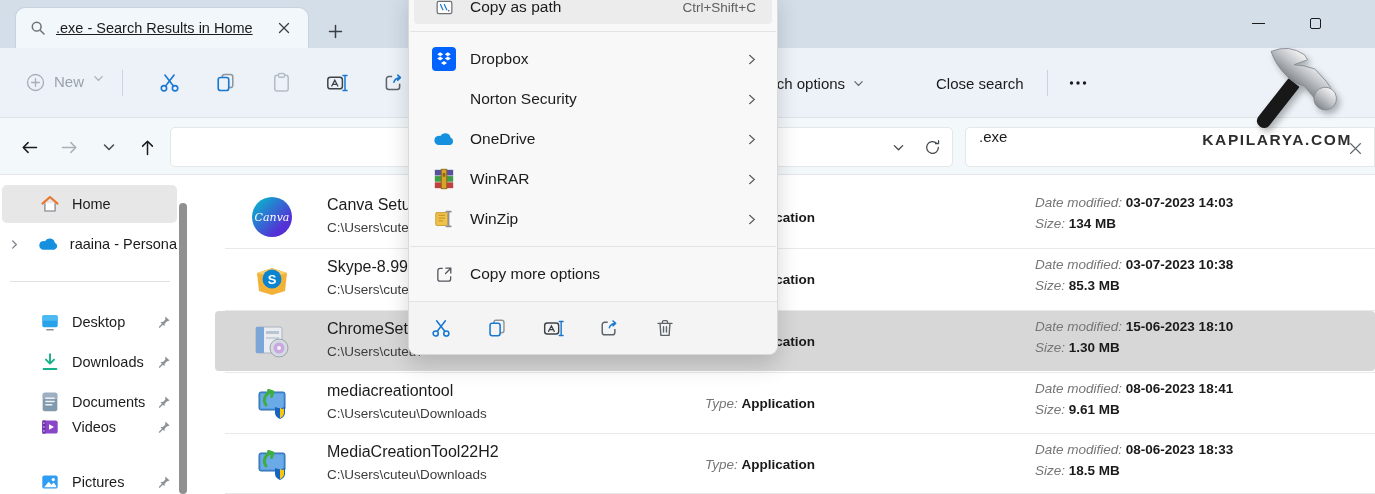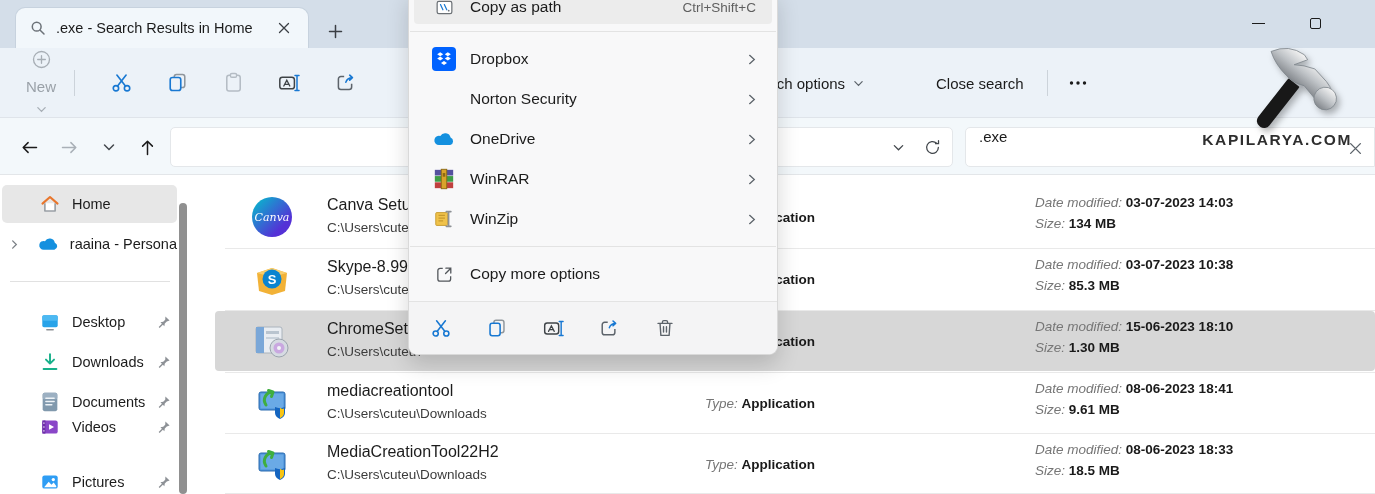--- a/index.html
+++ b/index.html
@@ -7,33 +7,33 @@
   #root {
     position:relative; width:1375px; height:494px; overflow:hidden;
     font-family:"Liberation Sans","DejaVu Sans",sans-serif;
     color:#1c1c1c; background:#fff; -webkit-font-smoothing:antialiased;
   }
   
   #titlebar { position:absolute; left:0; top:0; width:1375px; height:48px; background:#d4dee9; }
   .tab {
     position:absolute; left:16px; top:8px; width:292px; height:40px;
     background:#f2f7fb; border-radius:9px 9px 0 0; display:flex; align-items:center;
-    padding:0 12px 0 14px; box-shadow:0 0 0 1px rgba(160,175,190,.25);
+    padding:0 12px 0 14px; box-shadow:0 0 0 1px rgba(160,175,190,.25);text-decoration:underline;
   }
   .tab-title { font-size:14.5px; color:#1b1b1b; margin-left:10px; white-space:nowrap; overflow:hidden; flex:1; }
   .tab-close { width:24px; height:24px; display:flex; align-items:center; justify-content:center; border-radius:4px; }
   .newtab { position:absolute; left:322px; top:18px; width:26px; height:26px; display:flex; align-items:center; justify-content:center; border-radius:4px; }
   .wc { position:absolute; top:6px; height:34px; width:44px; display:flex; align-items:center; justify-content:center; }
   #wc-min { left:1236px; } #wc-max { left:1293px; } #wc-close { left:1352px; }
   .wc-min-glyph { width:13px; height:0; border-top:1.4px solid #1b1b1b; }
   .wc-max-glyph { width:11px; height:11px; border:1.4px solid #1b1b1b; border-radius:2px; }
   
   #commandbar { position:absolute; left:0; top:48px; width:1375px; height:70px; background:#ecf2f8; border-bottom:1px solid #dfe4ea; }
   .cmd-left { position:absolute; left:0; top:0; height:100%; display:flex; align-items:center; }
-  .newbtn { display:flex; align-items:center; gap:9px; margin-left:26px; color:#9aa1a8; font-size:15px;flex-direction:column; }
+  .newbtn { display:flex; gap:9px; margin-left:26px; color:#9aa1a8; font-size:15px; }
   .cmd-divider { width:1px; height:26px; background:#ccd3da; margin:0 18px; }
   .cmd-icon { width:56px; height:44px; display:flex; align-items:center; justify-content:center; border-radius:5px; }
   .search-options { position:absolute; left:745px; top:0; height:70px; display:flex; align-items:center; gap:8px; font-size:15px; color:#1b1b1b; }
   .close-search { position:absolute; left:918px; top:0; height:70px; display:flex; align-items:center; padding:0 18px; font-size:15px; color:#1b1b1b; }
   .vdiv2 { position:absolute; left:1047px; top:22px; width:1px; height:26px; background:#ccd3da; }
   .see-more { position:absolute; left:1056px; top:0; height:70px; width:44px; display:flex; align-items:center; justify-content:center; }
   
   #navbar { position:absolute; left:0; top:118px; width:1375px; height:57px; background:#f3f8fb; border-bottom:1px solid #e3e6e9; }
   .nav-ico { position:absolute; top:14px; width:34px; height:30px; display:flex; align-items:center; justify-content:center; border-radius:4px; }
   .addressbar {

